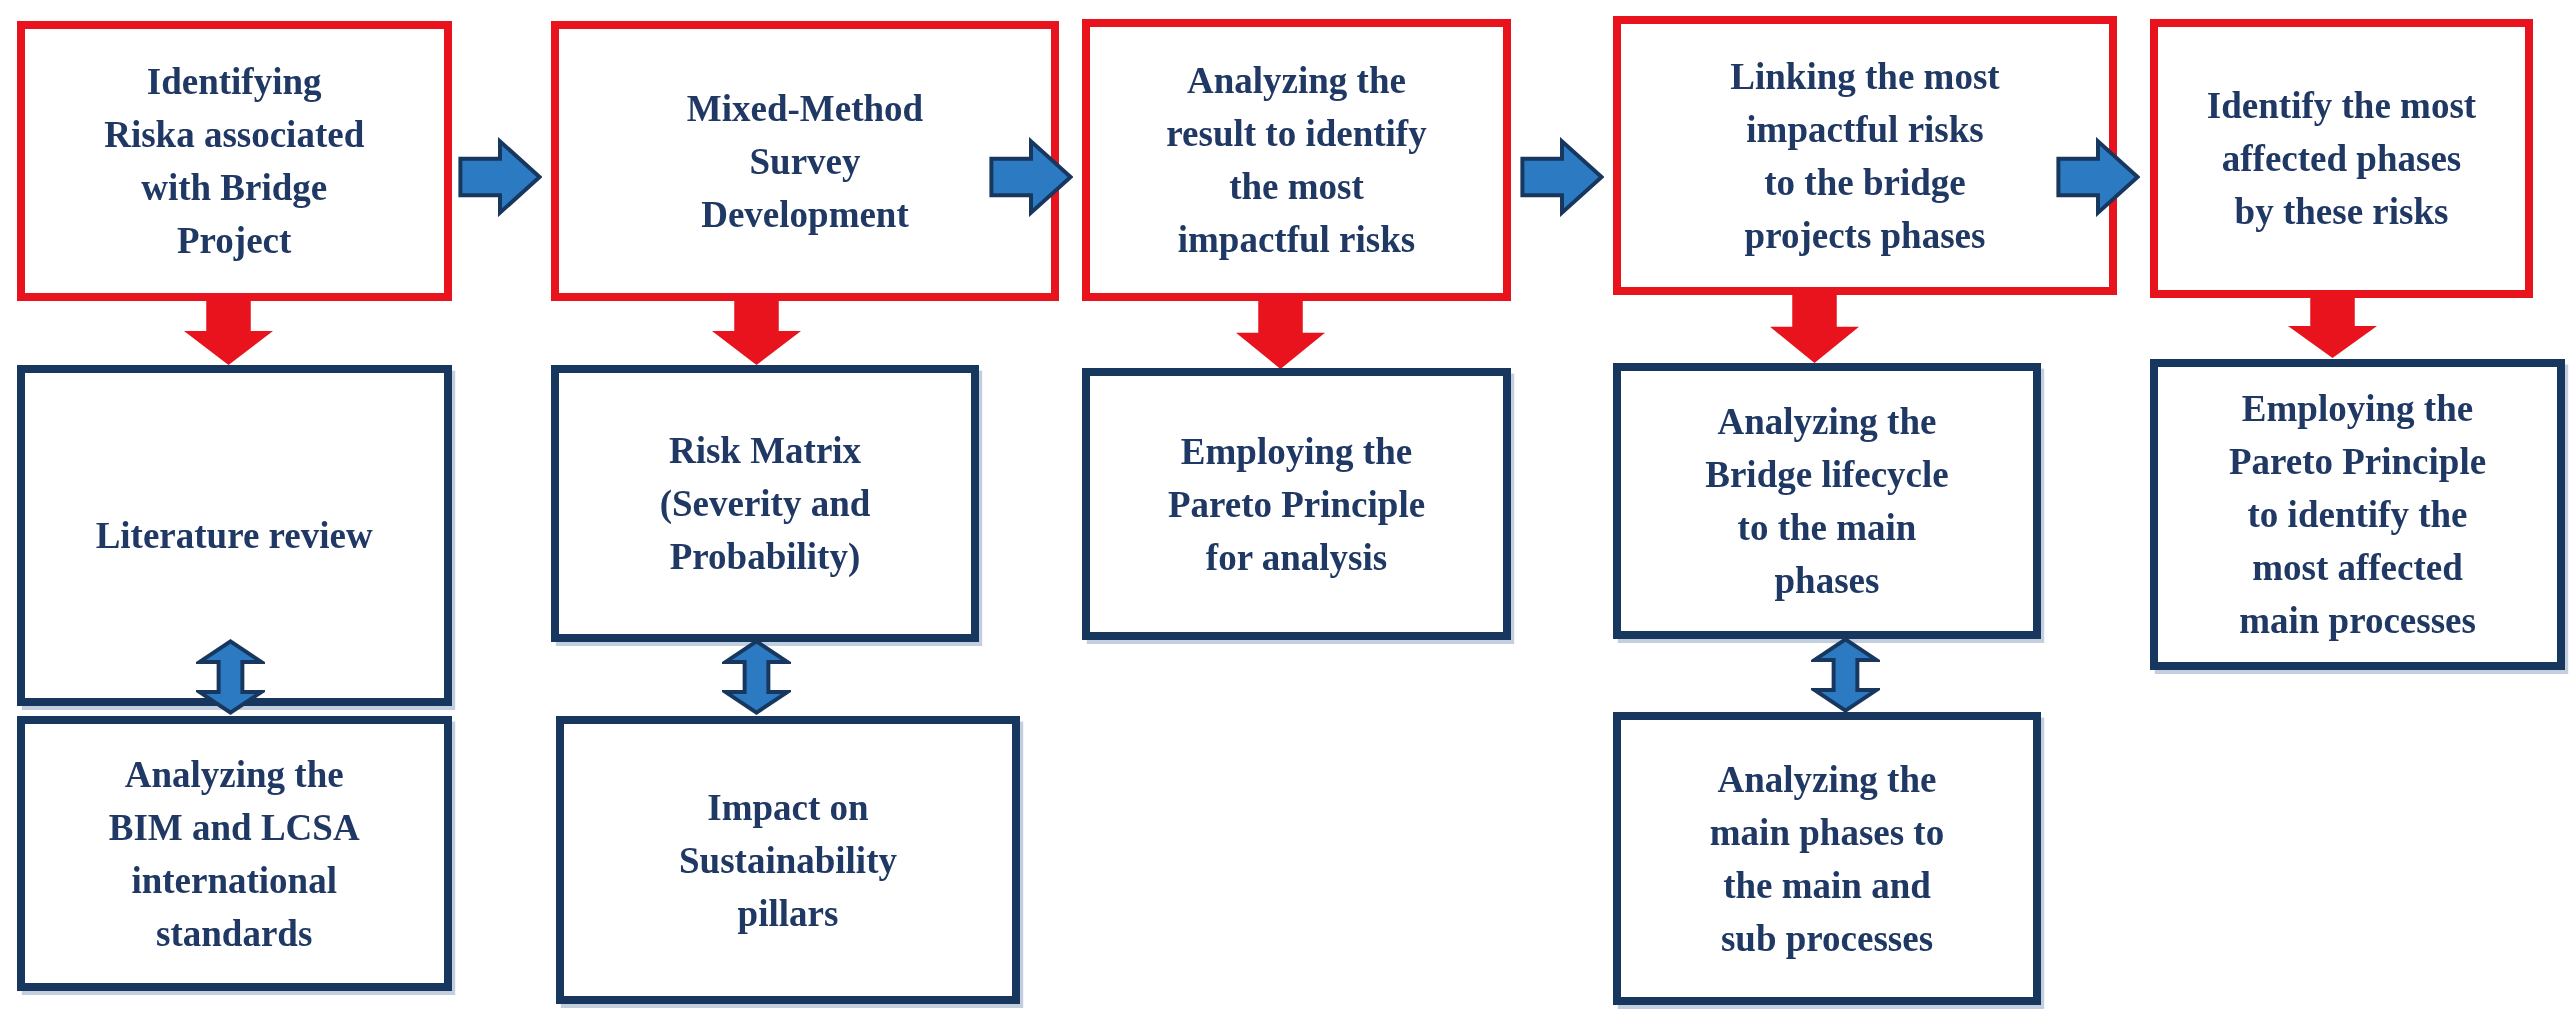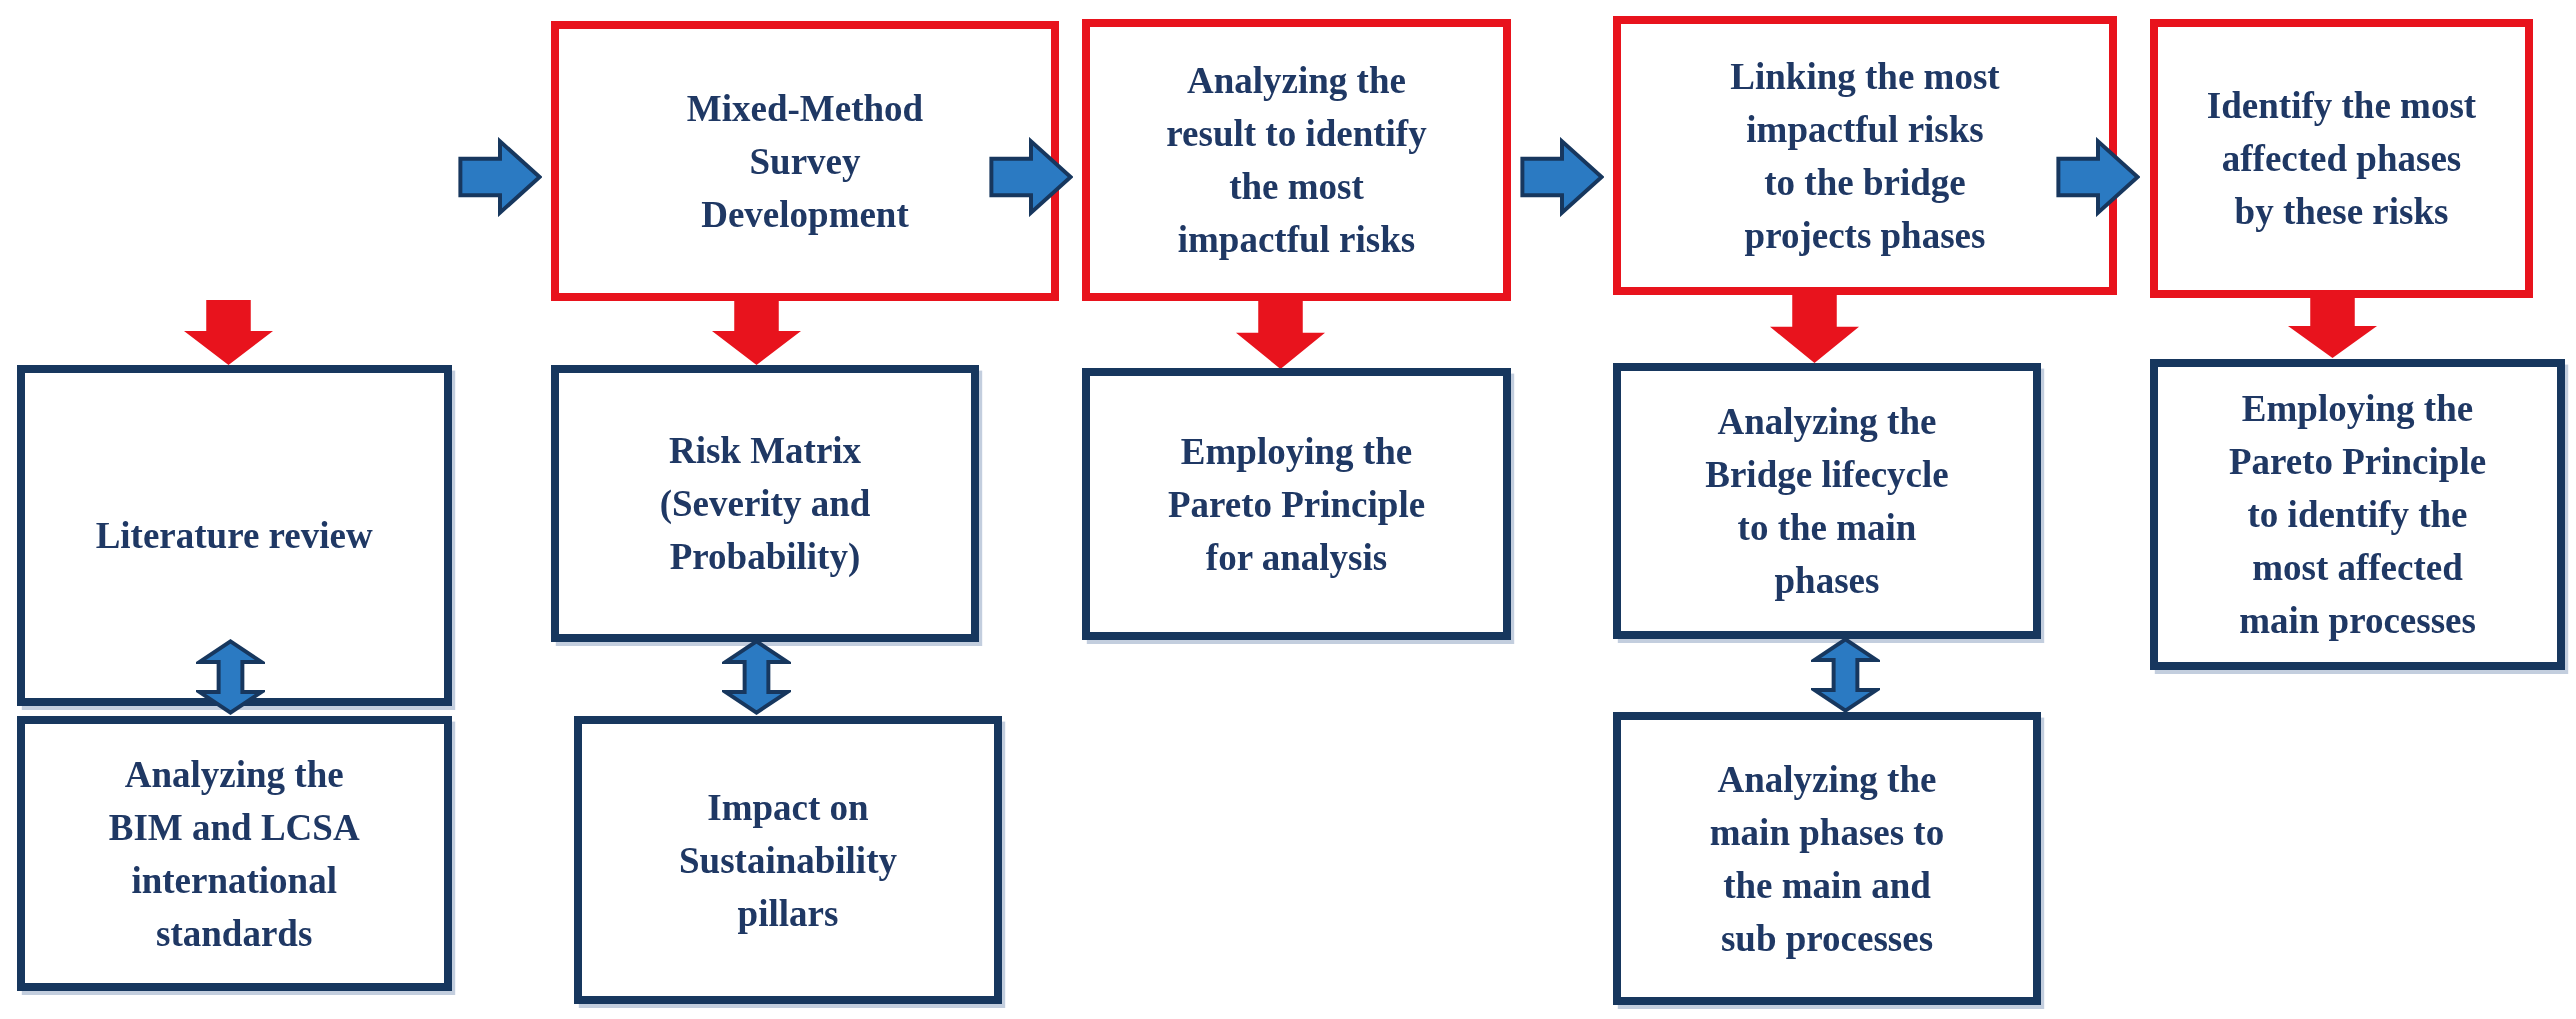--- a/index.html
+++ b/index.html
@@ -33,20 +33,26 @@
   .arrow { position: absolute; }
   .blue-shape { fill: var(--blue, #2b7ac2); stroke: var(--navy, #17375e);
                 stroke-width: 5; stroke-linejoin: miter; }
   .red-fill { fill: var(--red, #e8131d); }
 </style>
 </head>
 <body>
 
 <div class="canvas">
 
+  <div class="box red-box" style="left:16.7px;top:21px;width:435px;height:280px">
+    <span>Identifying
+Riska associated
+with Bridge
+Project</span>
+  </div>
   <div class="box red-box" style="left:551px;top:21px;width:508px;height:280px">
     <span>Mixed-Method
 Survey
 Development</span>
   </div>
   <div class="box red-box" style="left:1082px;top:19px;width:429px;height:282px">
     <span>Analyzing the
 result to identify
 the most
 impactful risks</span>
@@ -128,21 +134,21 @@
   <svg class="arrow" style="left:1811px;top:637px" width="69" height="76" viewBox="0 0 86 96">
     <path class="blue-shape" d="M43 3 L82 29 H58 V67 H82 L43 93 L4 67 H28 V29 H4 Z"></path>
   </svg>
 
   <div class="box navy-box" style="left:16.7px;top:716px;width:435px;height:275px">
     <span>Analyzing the
 BIM and LCSA
 international
 standards</span>
   </div>
-  <div class="box navy-box" style="left:574px;top:716px;width:428px;height:288px">
+  <div class="box navy-box" style="left:556px;top:716px;width:464px;height:288px">
     <span>Impact on
 Sustainability
 pillars</span>
   </div>
   <div class="box navy-box" style="left:1613px;top:712px;width:428px;height:293px">
     <span>Analyzing the
 main phases to
 the main and
 sub processes</span>
   </div>

